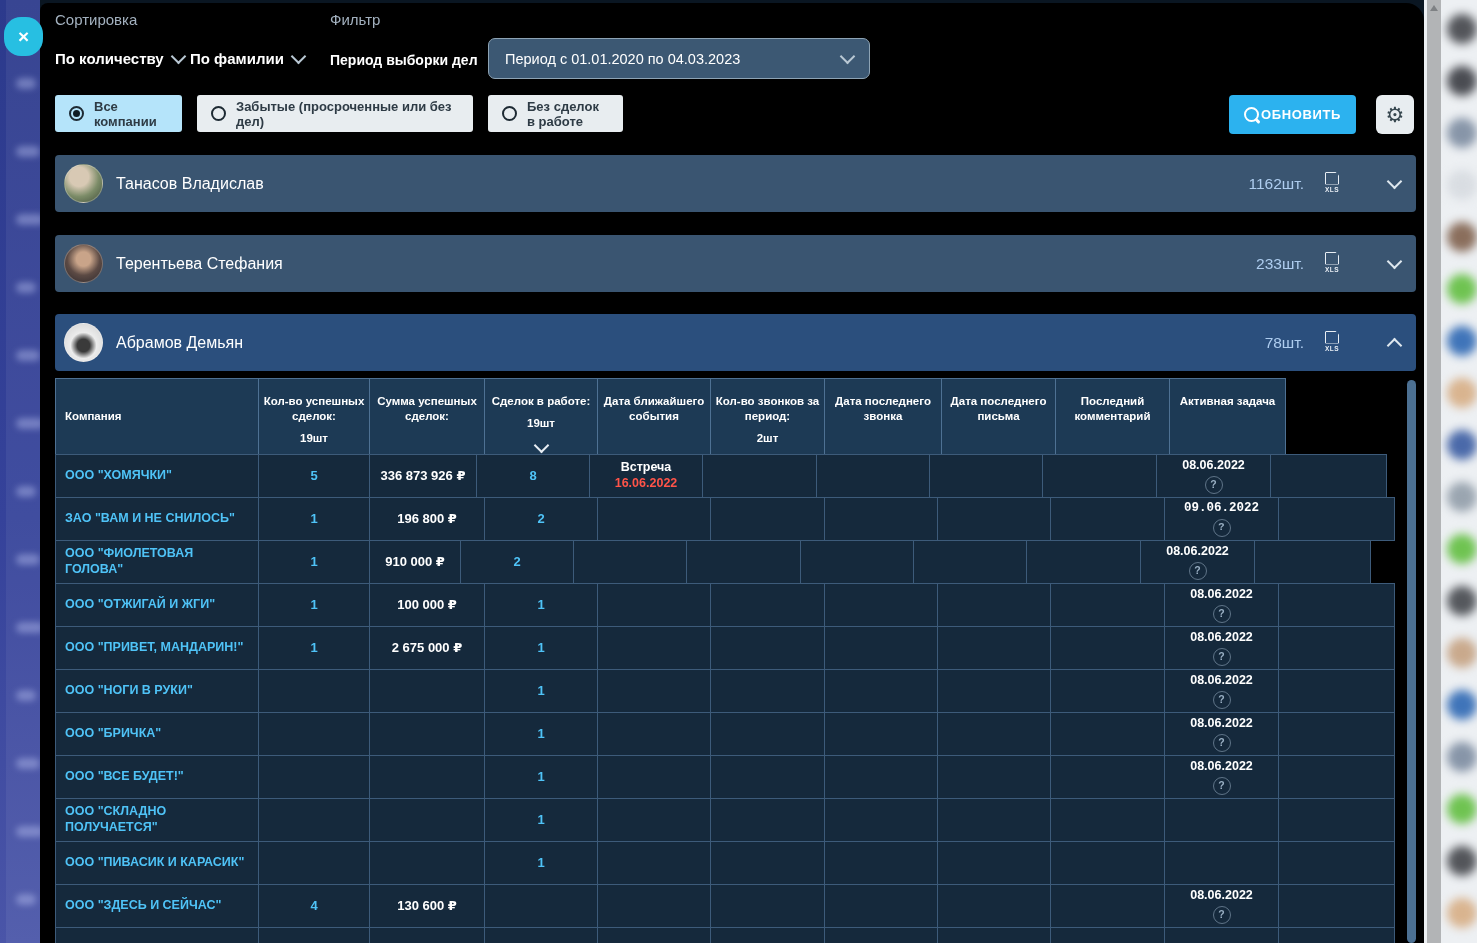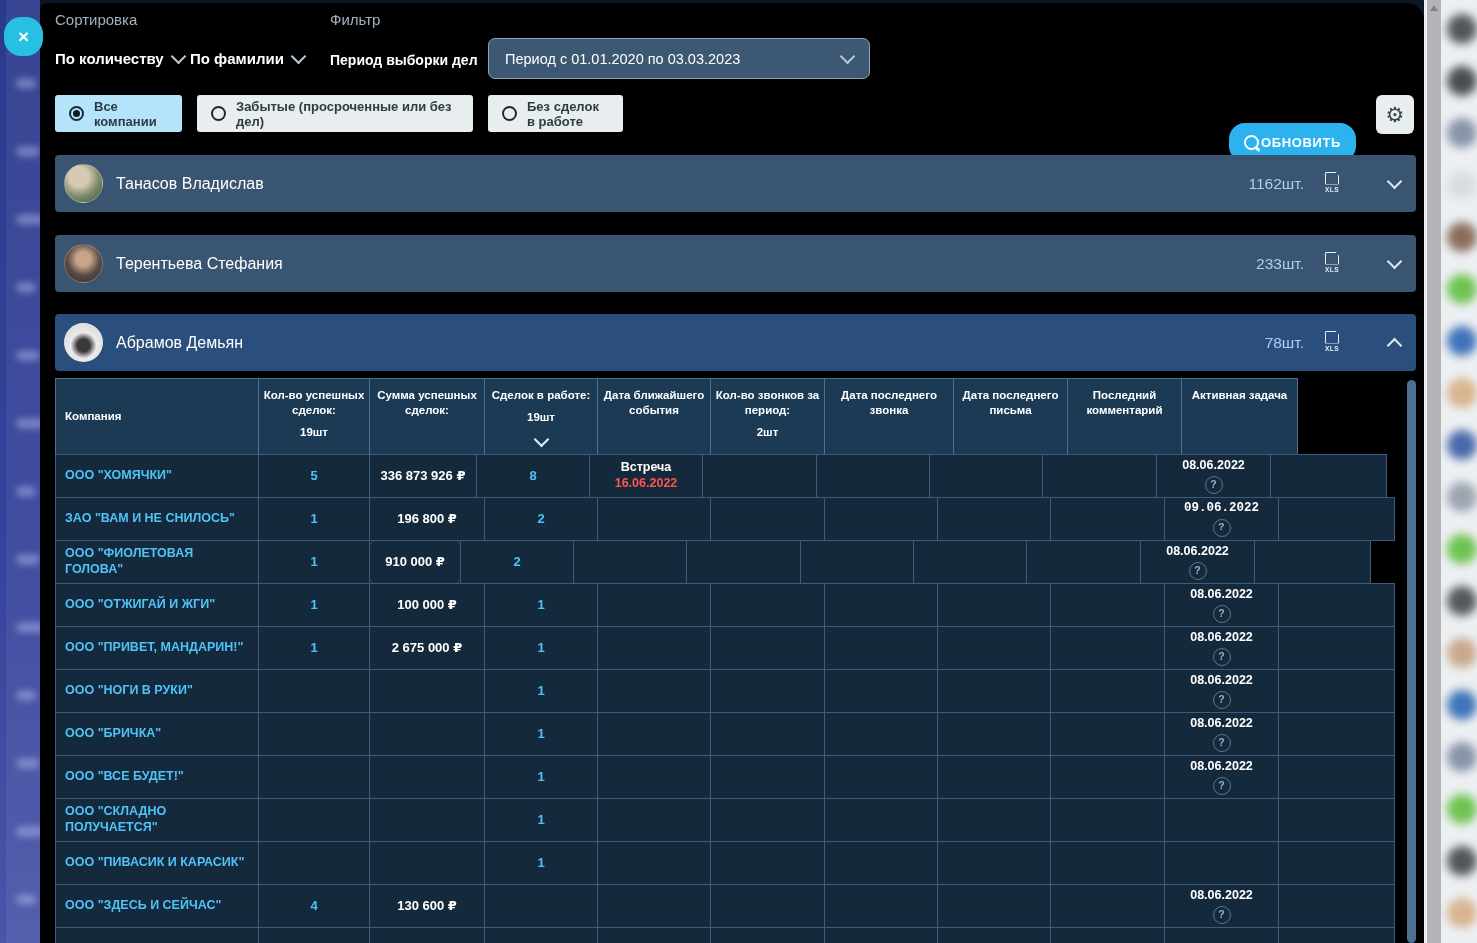--- a/index.html
+++ b/index.html
@@ -34,23 +34,23 @@
 
   
   .radio-btn{position:absolute;top:92px;height:37px;box-sizing:border-box;border-radius:3px;
              background:#e8edf0;display:flex;align-items:center;gap:10px;padding:0 14px;
              font-size:13px;font-weight:bold;color:#2e3b45;cursor:pointer;box-shadow:0 1px 2px rgba(0,0,0,.4);}
   .radio-btn.active{background:#b5e4fa;}
   .rdot{width:15px;height:15px;border:2px solid #1d2a33;border-radius:50%;box-sizing:border-box;
         display:flex;align-items:center;justify-content:center;flex:0 0 auto;}
   .rdot.on::after{content:"";width:7px;height:7px;background:#101c24;border-radius:50%;}
 
-  .refresh-btn{position:absolute;left:1189px;top:92px;width:127px;height:39px;border-radius:16px;
+  .refresh-btn{position:absolute;left:1189px;top:92px;width:127px;height:39px;border-radius:4px;
                background:#2cb2ef;color:#fff;display:flex;align-items:center;justify-content:center;
-               gap:2px;font-size:13px;font-weight:bold;letter-spacing:.6px;cursor:pointer;margin-top:28px;}
+               gap:2px;font-size:13px;font-weight:bold;letter-spacing:.6px;cursor:pointer;}
   .mag{position:relative;width:11px;height:11px;border:2px solid #fff;border-radius:50%;flex:0 0 auto;}
   .mag::after{content:"";position:absolute;width:2.5px;height:6px;background:#fff;
               left:10px;top:9px;transform:rotate(-45deg);border-radius:2px;}
   .gear-btn{position:absolute;left:1336px;top:92px;width:38px;height:39px;border-radius:6px;
             background:#e8edf0;color:#37474f;display:flex;align-items:center;justify-content:center;
             font-size:21px;cursor:pointer;font-family:"DejaVu Sans",sans-serif;}
 
   
   .card{position:absolute;left:15px;width:1361px;height:57px;border-radius:4px;background:#3a5571;
         display:flex;align-items:center;padding:0 16px 0 9px;box-sizing:border-box;cursor:pointer;}
@@ -64,21 +64,21 @@
   .xls{width:22px;height:24px;margin:0 46px 0 17px;display:flex;flex-direction:column;align-items:center;}
   .xls .pg{width:12px;height:11px;border:1.6px solid #e8eef4;border-radius:1px;
            clip-path:polygon(0 0,72% 0,100% 30%,100% 100%,0 100%);}
   .xls .tx{color:#e8eef4;font-size:6.5px;font-weight:bold;letter-spacing:.5px;margin-top:1px;}
   .card .chev{border-color:#dfe8ef;}
 
   
   .tbl{position:absolute;left:15px;top:375px;width:1352px;}
   .thead{display:flex;}
   .th{box-sizing:border-box;border:1px solid #4e7193;margin-left:-1px;background:#1d3a55;height:77px;
-      display:flex;flex-direction:column;align-items:center;padding-top:9px;color:#fff;
+      display:flex;flex-direction:column;align-items:center;padding-top:15px;color:#fff;
       font-size:11.5px;font-weight:bold;text-align:center;line-height:1.3;}
   .th:first-child{margin-left:0;justify-content:center;align-items:flex-start;padding:0 0 0 9px;text-align:left;}
   .th .total{margin-top:7px;}
   .th .chev{border-color:#e8eef4;margin-top:9px;}
   .tr{display:flex;margin-top:-1px;}
   .td{box-sizing:border-box;border:1px solid #3d5b7a;margin-left:-1px;background:#15293c;height:44px;
       display:flex;align-items:center;justify-content:center;flex-direction:column;
       color:#fff;font-size:13px;font-weight:bold;line-height:1.25;}
   .td:first-child{margin-left:0;align-items:flex-start;justify-content:center;padding:2px 6px 2px 9px;
       color:#4fc3f7;font-size:12.5px;text-align:left;}
@@ -131,21 +131,21 @@
       <span>По количеству</span>
       <span class="chev"></span>
     </div>
     <div class="dd" style="left:150px;top:47px">
       <span>По фамилии</span>
       <span class="chev"></span>
     </div>
 
     <div class="plabel" style="left:290px;top:49px">Период выборки дел</div>
     <div class="select">
-      <span>Период с 01.01.2020 по 03.03.2023</span>
+      <span>Период с 01.01.2020 по 04.03.2023</span>
       <span class="chev"></span>
     </div>
 
     <div id="radio-row">
         <div class="radio-btn active" style="left: 15px; width: 127px;">
           <span class="rdot on"></span>
           <span>Все компании</span>
         </div>
         <div class="radio-btn" style="left: 157px; width: 276px;">
           <span class="rdot"></span>
@@ -216,21 +216,21 @@
             <div class="total">19шт</div>
             <span class="chev"></span>
           </div>
           <div class="th" style="width: 114px;">
             <div class="title">Дата ближайшего события</div>
           </div>
           <div class="th" style="width: 115px;">
             <div class="title">Кол-во звонков за период:</div>
             <div class="total">2шт</div>
           </div>
-          <div class="th" style="width: 130px;">
+          <div class="th" style="width: 118px;">
             <div class="title">Дата последнего звонка</div>
           </div>
           <div class="th" style="width: 115px;">
             <div class="title">Дата последнего письма</div>
           </div>
           <div class="th" style="width: 115px;">
             <div class="title">Последний комментарий</div>
           </div>
           <div class="th" style="width: 117px;">
             <div class="title">Активная задача</div>
@@ -274,21 +274,21 @@
               <div class="cm-date">09.06.2022</div>
               <div class="qmark">?</div>
             </div>
             <div class="td" style="width: 117px;"></div>
           </div>
           <div class="tr">
             <div class="td" style="width: 204px;">
               <span>ООО "ФИОЛЕТОВАЯ ГОЛОВА"</span>
             </div>
             <div class="td num" style="width: 112px;">1</div>
-            <div class="td" style="width: 92px; border-radius: 6px;">910 000 ₽</div>
+            <div class="td" style="width: 92px;">910 000 ₽</div>
             <div class="td num" style="width: 114px;">2</div>
             <div class="td" style="width: 114px;"></div>
             <div class="td" style="width: 115px;"></div>
             <div class="td" style="width: 114px;"></div>
             <div class="td" style="width: 114px;"></div>
             <div class="td" style="width: 115px;"></div>
             <div class="td" style="width: 115px;">
               <div class="cm-date">08.06.2022</div>
               <div class="qmark">?</div>
             </div>

